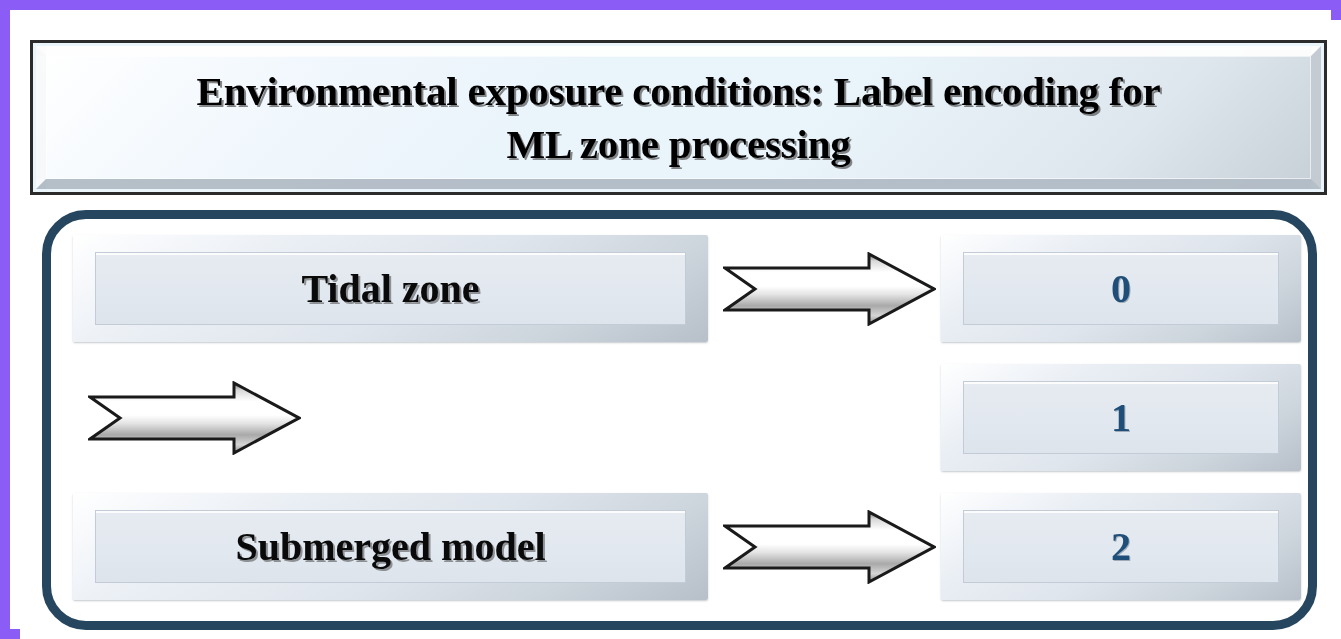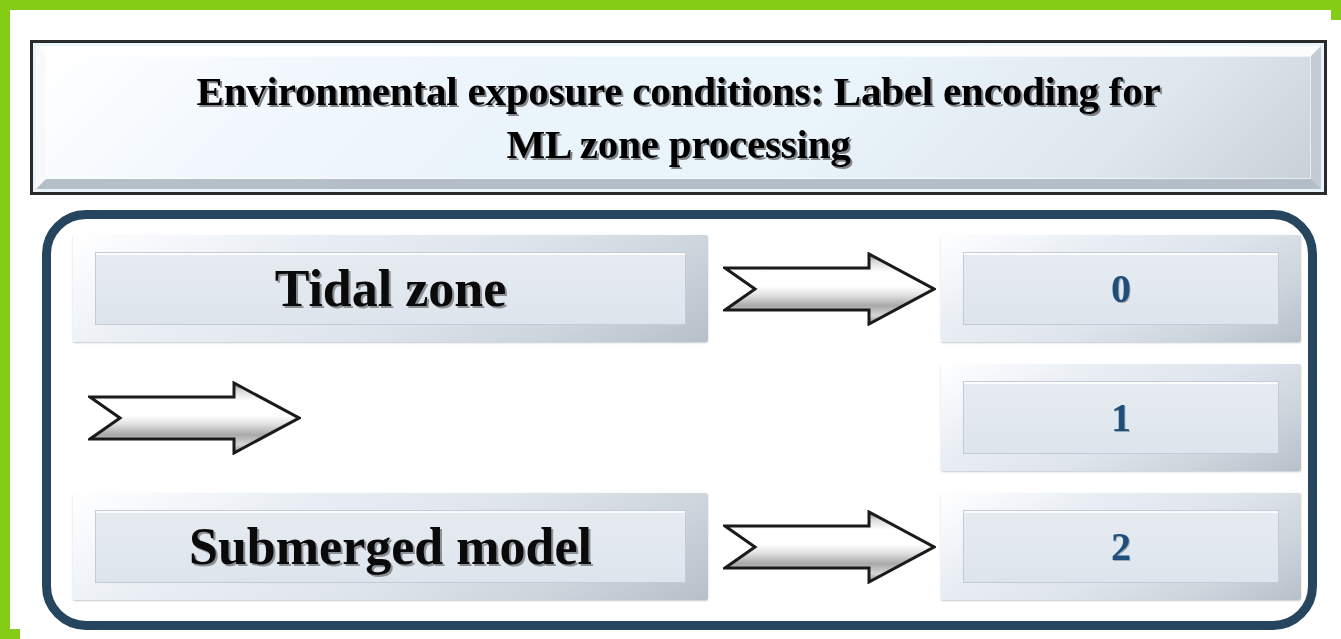--- a/index.html
+++ b/index.html
@@ -14,21 +14,21 @@
     overflow: hidden;
   }
 
   
   .slide-frame {
     position: absolute;
     left: 0; top: 0;
     width: 1341px;
     height: 639px;
     box-sizing: border-box;
-    border: 10px solid #84cc16;
+    border: 10px solid #8b5cf6;
     background: #ffffff;
     text-decoration: underline;
   }
   .slide-inner {
     position: absolute;
     left: 10px; top: 10px;
     width: 1321px;
     height: 619px;
     background: #ffffff;
   }
@@ -149,21 +149,21 @@
     font-weight: bold;
     text-align: center;
   }
 
   .label-box {
     width: 635px;
     height: 107px;
     flex: 0 0 auto;
   }
   .label-box .label {
-    font-size: 52px;
+    font-size: 40px;
     color: #0a0a0a;
     text-shadow: 2px 2px 0 rgba(40,40,40,0.45);
   }
 
   .value-box {
     width: 360px;
     height: 107px;
     flex: 0 0 auto;
     margin-left: auto;
   }

